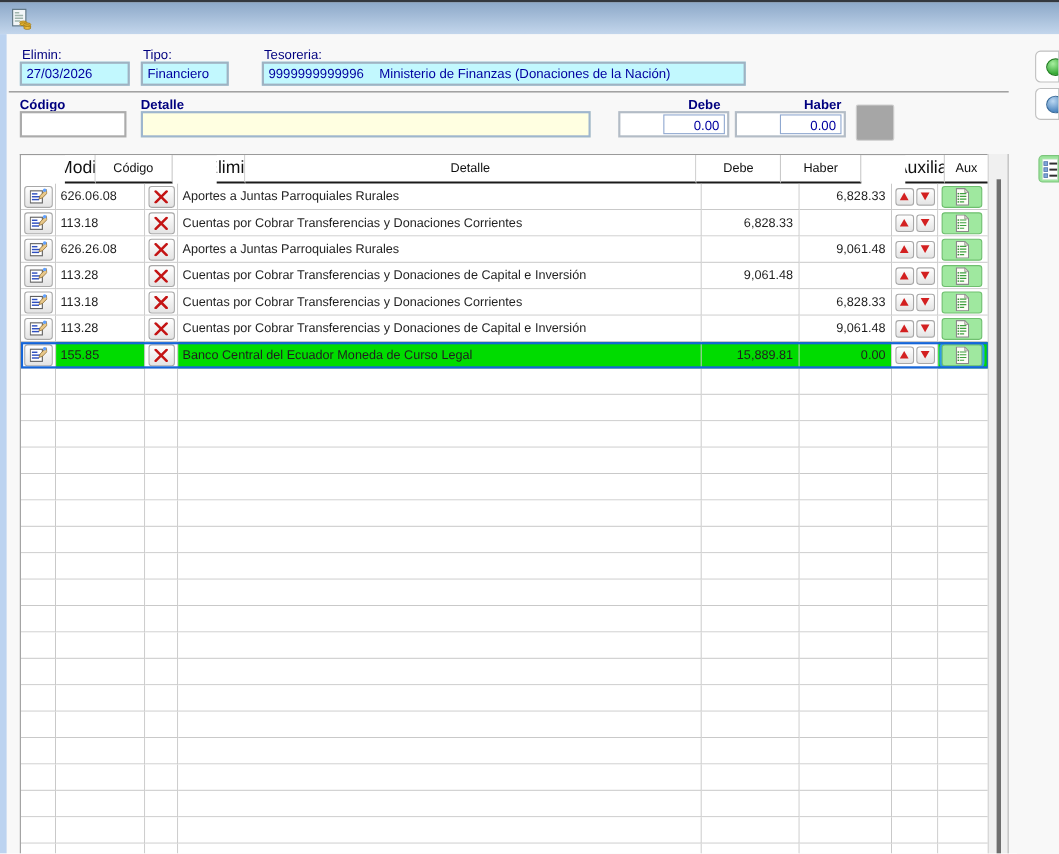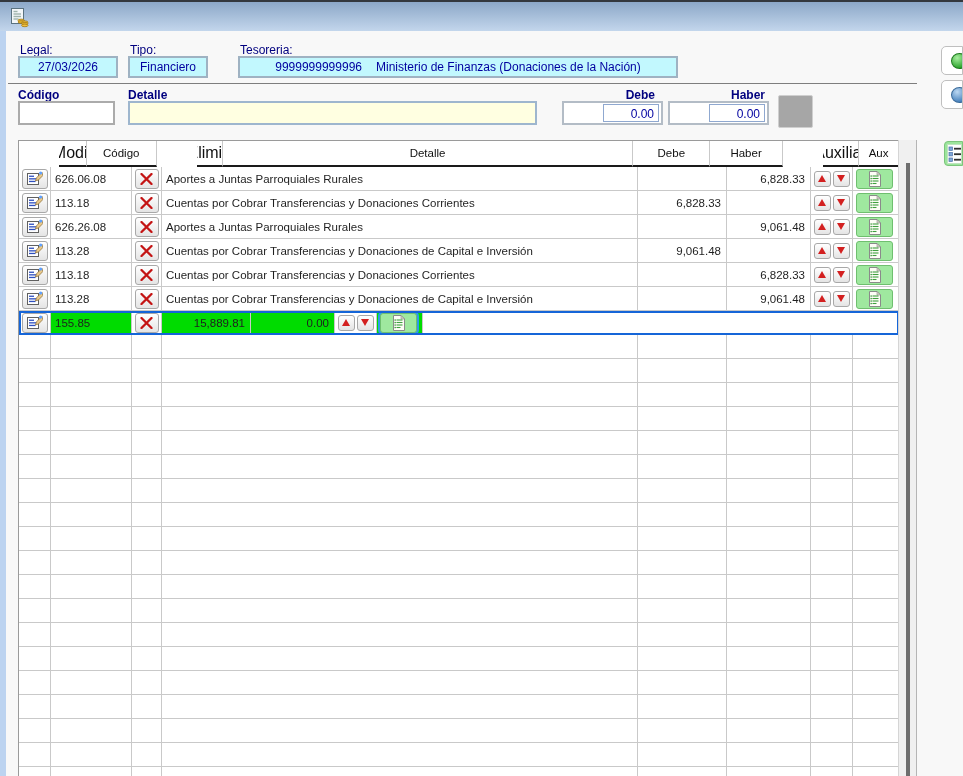--- a/index.html
+++ b/index.html
@@ -19,21 +19,21 @@
   
   .left-strip { position:absolute; left:0; top:31px; width:6px; height:745px; background:#BCD3F0; }
   .separator { position:absolute; left:8px; top:83px; width:909px; height:1px; background:#7E7E7E; }
   
   .lbl { position:absolute; color:#00007F; font-size:12px; white-space:nowrap; }
   .lbl.bold { font-weight:bold; }
   .lbl.right { text-align:right; }
   
   .field {
     position:absolute; height:22px; border:2px solid #9FB2C2;
-    font-size:12px; color:#0000A0; padding:2px 4px; white-space:nowrap; overflow:hidden;text-align:center;
+    font-size:12px; color:#0000A0; padding:2px 4px; white-space:nowrap; overflow:hidden;
   }
   .cyan { background:#C2F8FE; }
   .white { background:#FFFFFF; border-color:#ABABAB; }
   .yellow { background:#FFFFE1; border-color:#9EB6CE; }
   .aux-name { margin-left:14px; }
   .num-panel { position:absolute; width:101px; height:24px; background:#fff; border:2px solid #B3BCC6; }
   .num-inner {
     position:absolute; right:2px; top:1px; bottom:1px; width:56px;
     border:1px solid #8FA8D0; color:#0000A0; font-size:12px;
     text-align:right; padding:2px 4px 0 0;
@@ -122,21 +122,21 @@
         <ellipse cx="15.8" cy="15.2" rx="3.2" ry="1.3" fill="#F0C040"></ellipse>
         <ellipse cx="15.8" cy="16.8" rx="3.2" ry="1.3" fill="#E8B830"></ellipse>
         <ellipse cx="15.8" cy="18.4" rx="3.2" ry="1.3" fill="#F0C040"></ellipse>
       </g>
     </svg>
   </span>
 </div>
 
 <div class="left-strip"></div>
 
-<div class="lbl" style="left:20px; top:43px;">Legal:</div>
+<div class="lbl" style="left:20px; top:43px;">Elimin:</div>
 <div class="lbl" style="left:130px; top:43px;">Tipo:</div>
 <div class="lbl" style="left:240px; top:43px;">Tesoreria:</div>
 
 <div class="field cyan" style="left:18px; top:56px; width:100px;">27/03/2026</div>
 <div class="field cyan" style="left:128px; top:56px; width:80px;">Financiero</div>
 <div class="field cyan" style="left:238px; top:56px; width:440px;"><span>9999999999996</span><span class="aux-name">Ministerio de Finanzas (Donaciones de la Nación)</span></div>
 
 <div class="separator"></div>
 
 <div class="lbl bold" style="left:18px; top:88px;">Código</div>
@@ -562,20 +562,21 @@
         <div class="c c-codigo">155.85</div>
         <div class="c c-elimin btncell">
           <button class="btn-sm btn-x">
             <span style="display: inline-flex;">
               <svg width="13" height="12" viewBox="0 0 13 12">
                 <path d="M1.5 1 L11.5 11 M11.5 1 L1.5 11" stroke="#C41414" stroke-width="2.3" stroke-linecap="round"></path>
               </svg>
             </span>
           </button>
         </div>
+        <div class="c c-detalle">Banco Central del Ecuador Moneda de Curso Legal</div>
         <div class="c c-debe">15,889.81</div>
         <div class="c c-haber">0.00</div>
         <div class="c c-ordenar btncell">
           <button class="btn-sm btn-ord">
             <span class="tri-up"></span>
           </button>
           <button class="btn-sm btn-ord">
             <span class="tri-down"></span>
           </button>
         </div>

